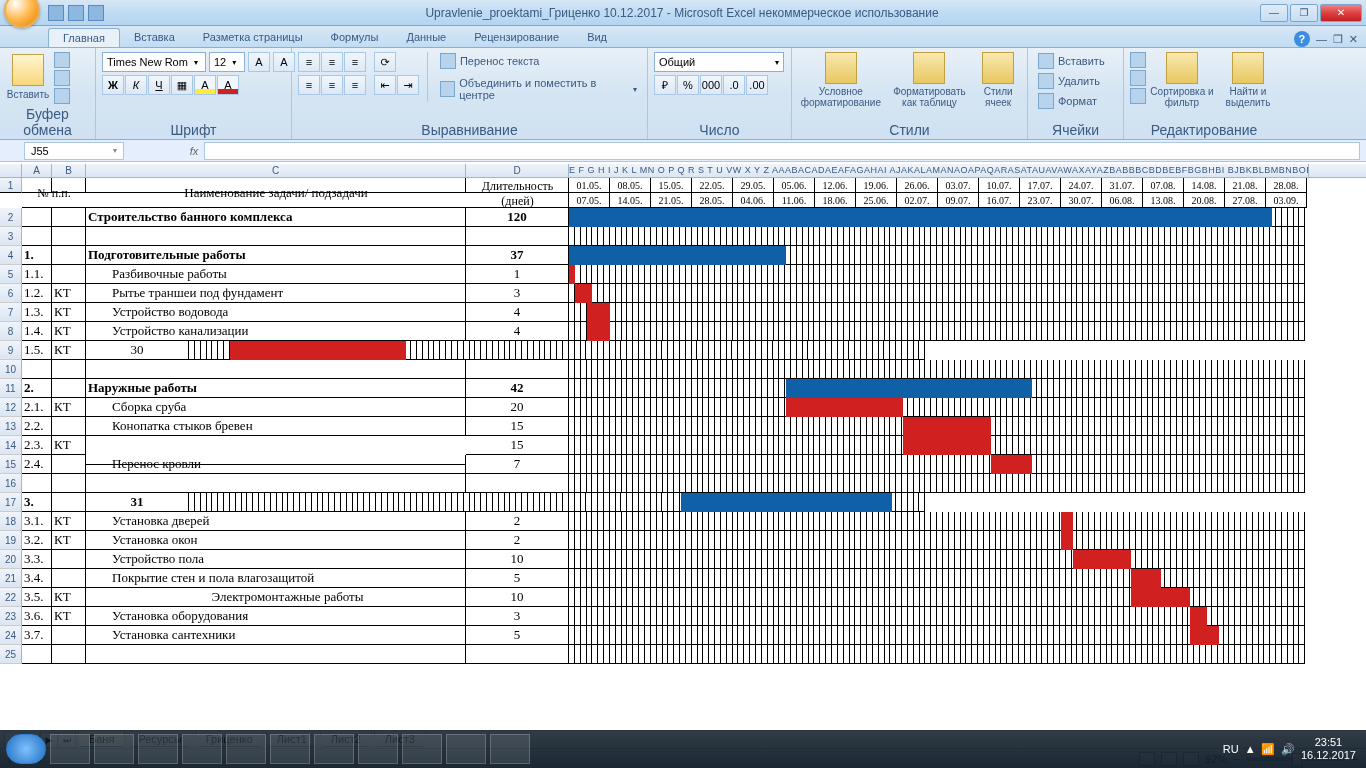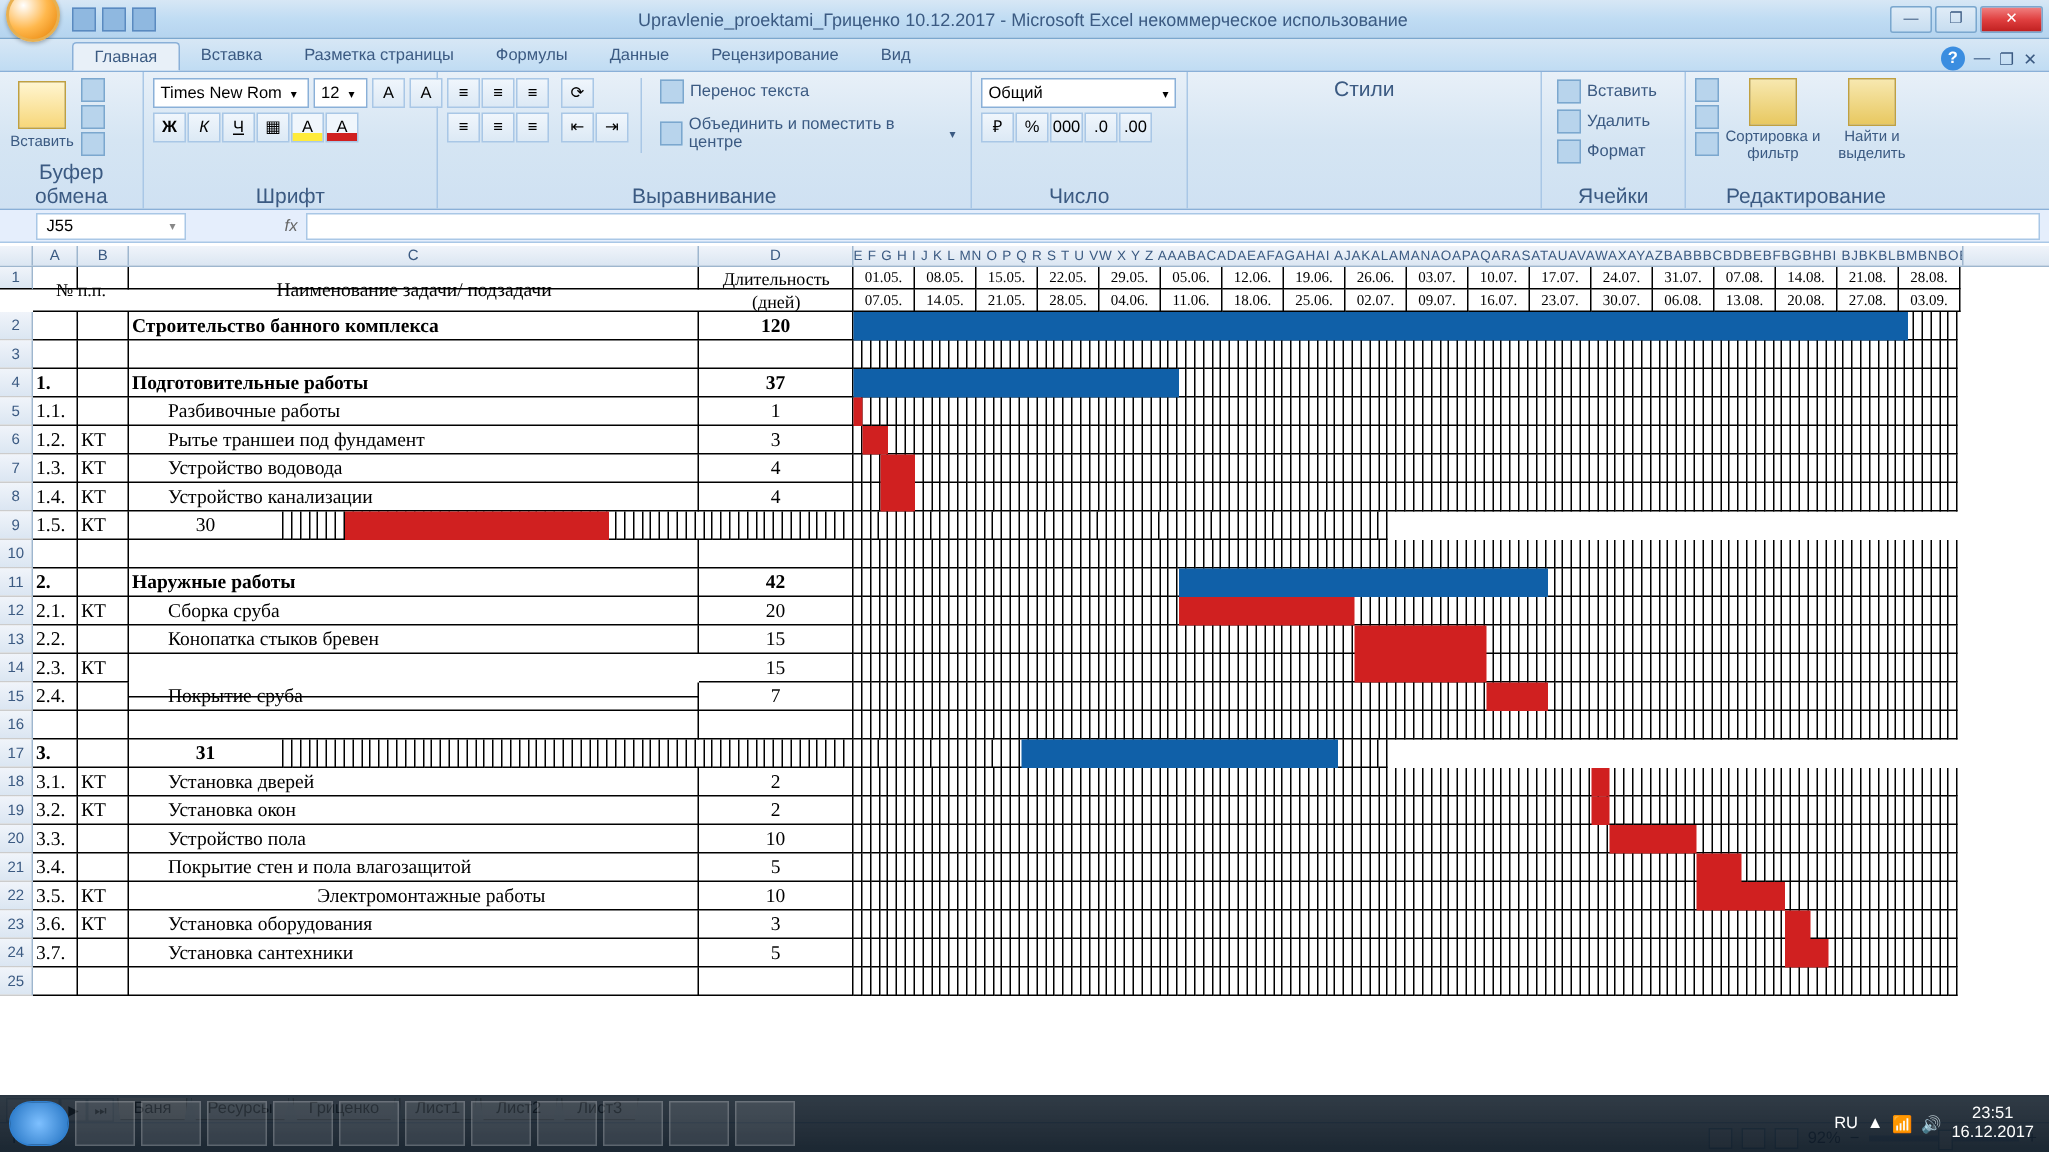--- a/index.html
+++ b/index.html
@@ -223,20 +223,34 @@
           <div class="tbtn">000</div>
           <div class="tbtn">.0</div>
           <div class="tbtn">.00</div>
         </div>
       </div>
     </div>
     <div class="rgroup-title">Число</div>
   </div>
 
   <div class="rgroup" style="width:236px">
+    <div class="rgroup-body">
+      <div class="midbtn" style="width:90px">
+          <div class="ico"></div>
+          <span>Условное форматирование</span>
+        </div>
+      <div class="midbtn" style="width:88px">
+          <div class="ico"></div>
+          <span>Форматировать как таблицу</span>
+        </div>
+      <div class="midbtn" style="width:48px">
+          <div class="ico"></div>
+          <span>Стили ячеек</span>
+        </div>
+    </div>
     <div class="rgroup-title">Стили</div>
   </div>
 
   <div class="rgroup" style="width:96px">
     <div class="rgroup-body">
       <div class="col" style="gap:2px">
         <div class="labelbtn">
             <span class="smico"></span>
             <span>Вставить</span>
           </div>
@@ -2113,21 +2127,21 @@
           <div class="gcol"></div>
           <div class="gcol"></div>
           <div class="gcol"></div>
           <div class="gbar" style="left: 333.857px; width: 87.8571px; background: rgb(208, 32, 32);"></div>
         </div>
       </div>
       <div class="row">
         <div class="rh" style="height: 19px; line-height: 19px;">15</div>
         <div class="cell A">2.4.</div>
         <div class="cell B"></div>
-        <div class="cell C" style="padding-left: 26px;">Покрытие сруба</div>
+        <div class="cell C" style="padding-left: 26px;">Перенос кровли</div>
         <div class="cell D">7</div>
         <div class="gantt">
           <div class="gcol"></div>
           <div class="gcol"></div>
           <div class="gcol"></div>
           <div class="gcol"></div>
           <div class="gcol"></div>
           <div class="gcol"></div>
           <div class="gcol"></div>
           <div class="gcol"></div>

